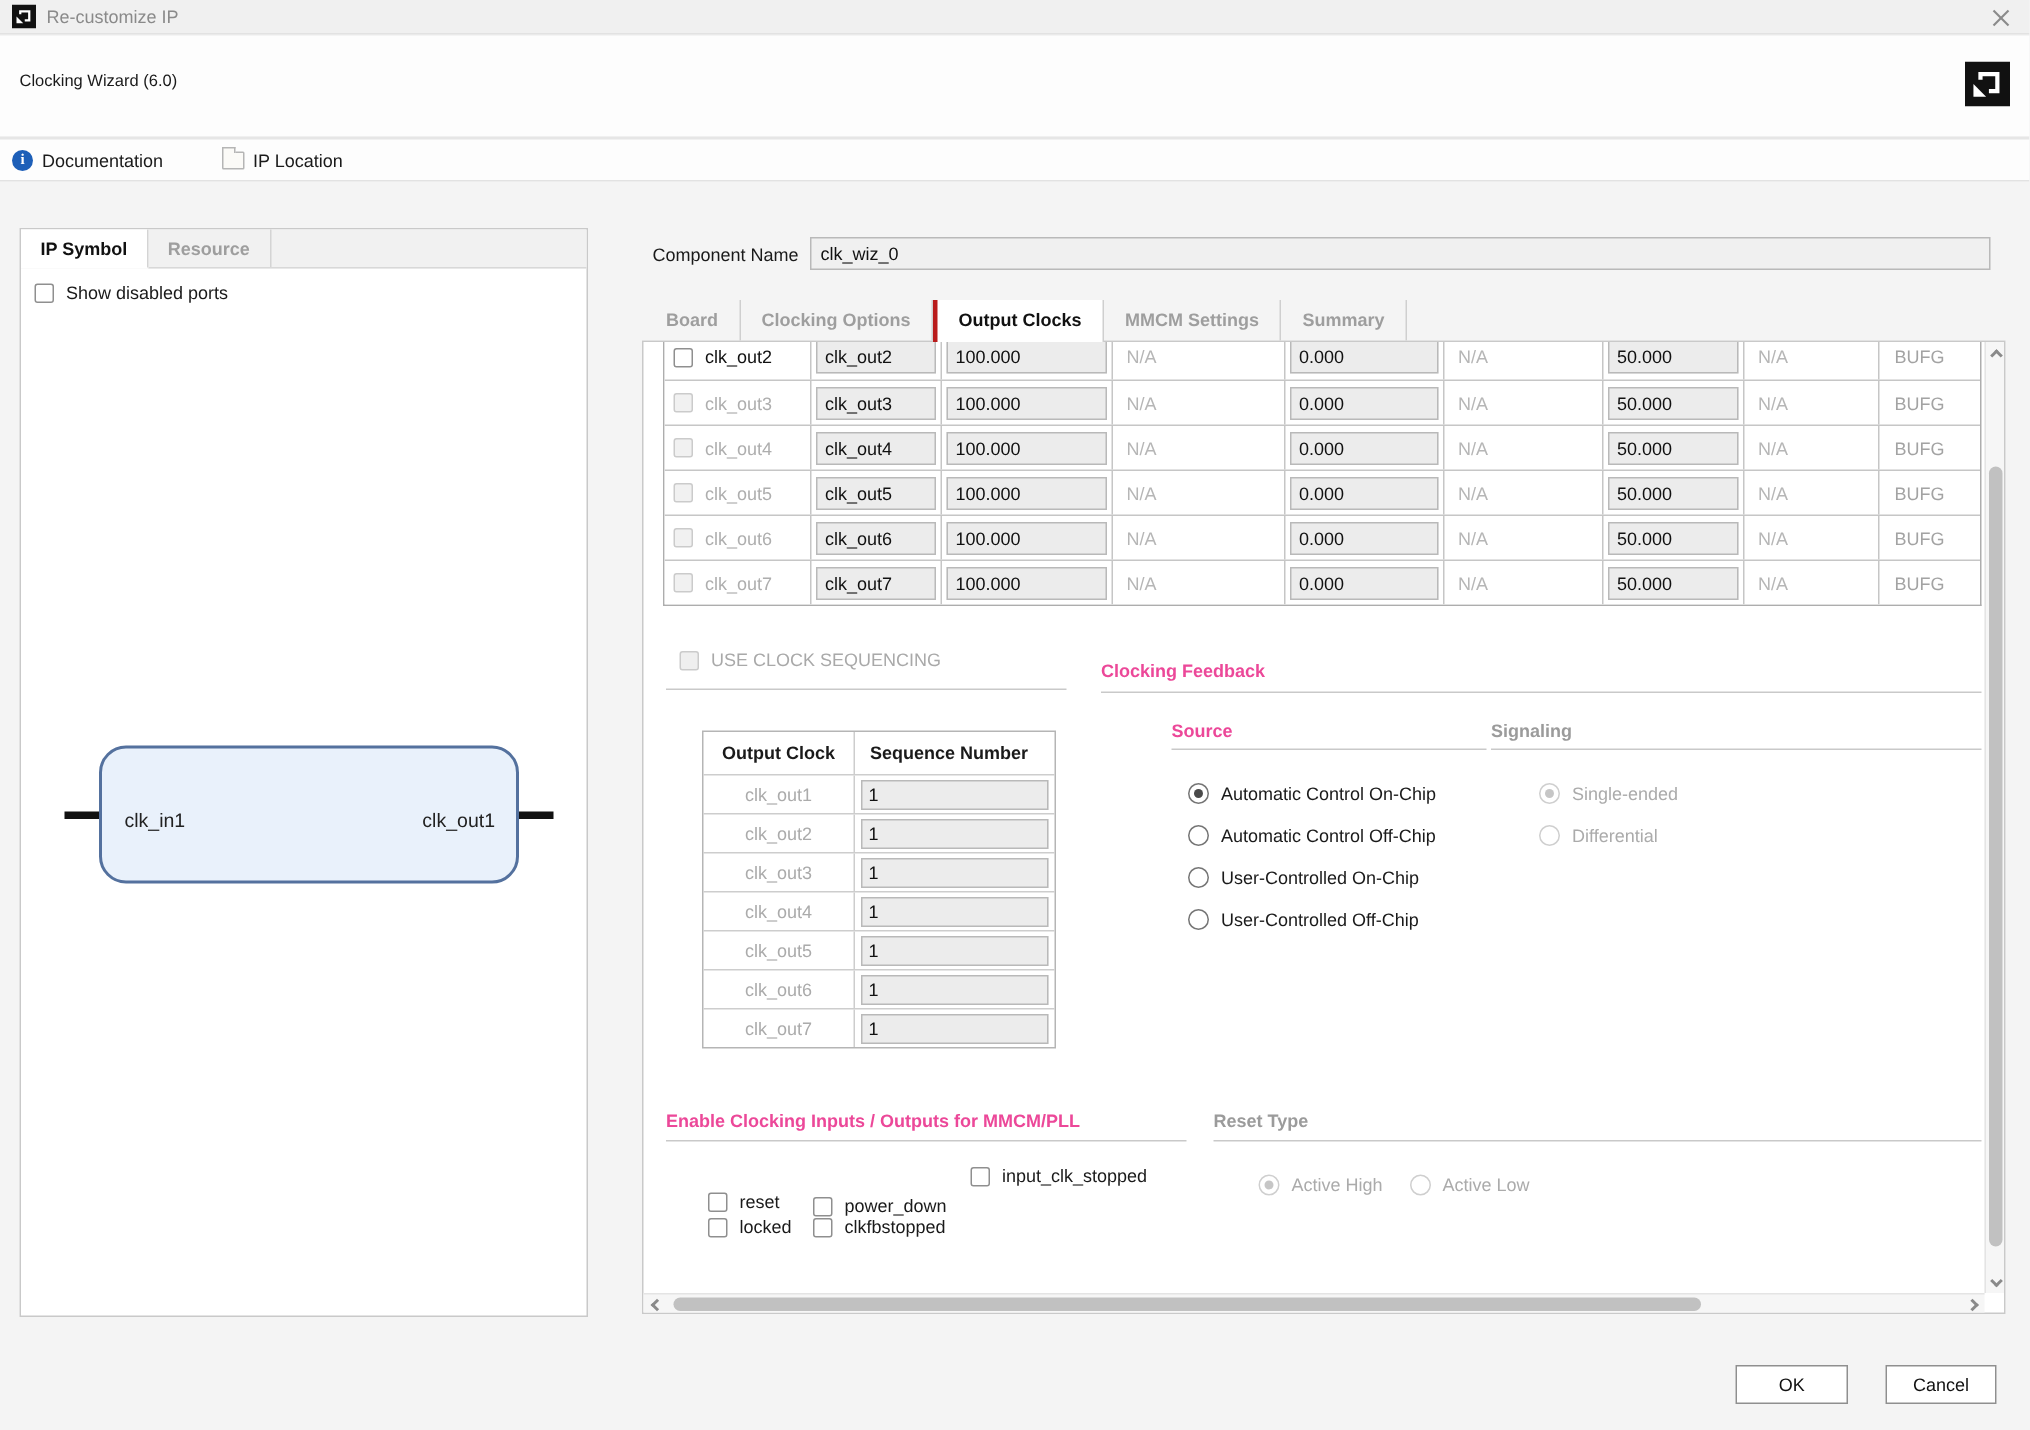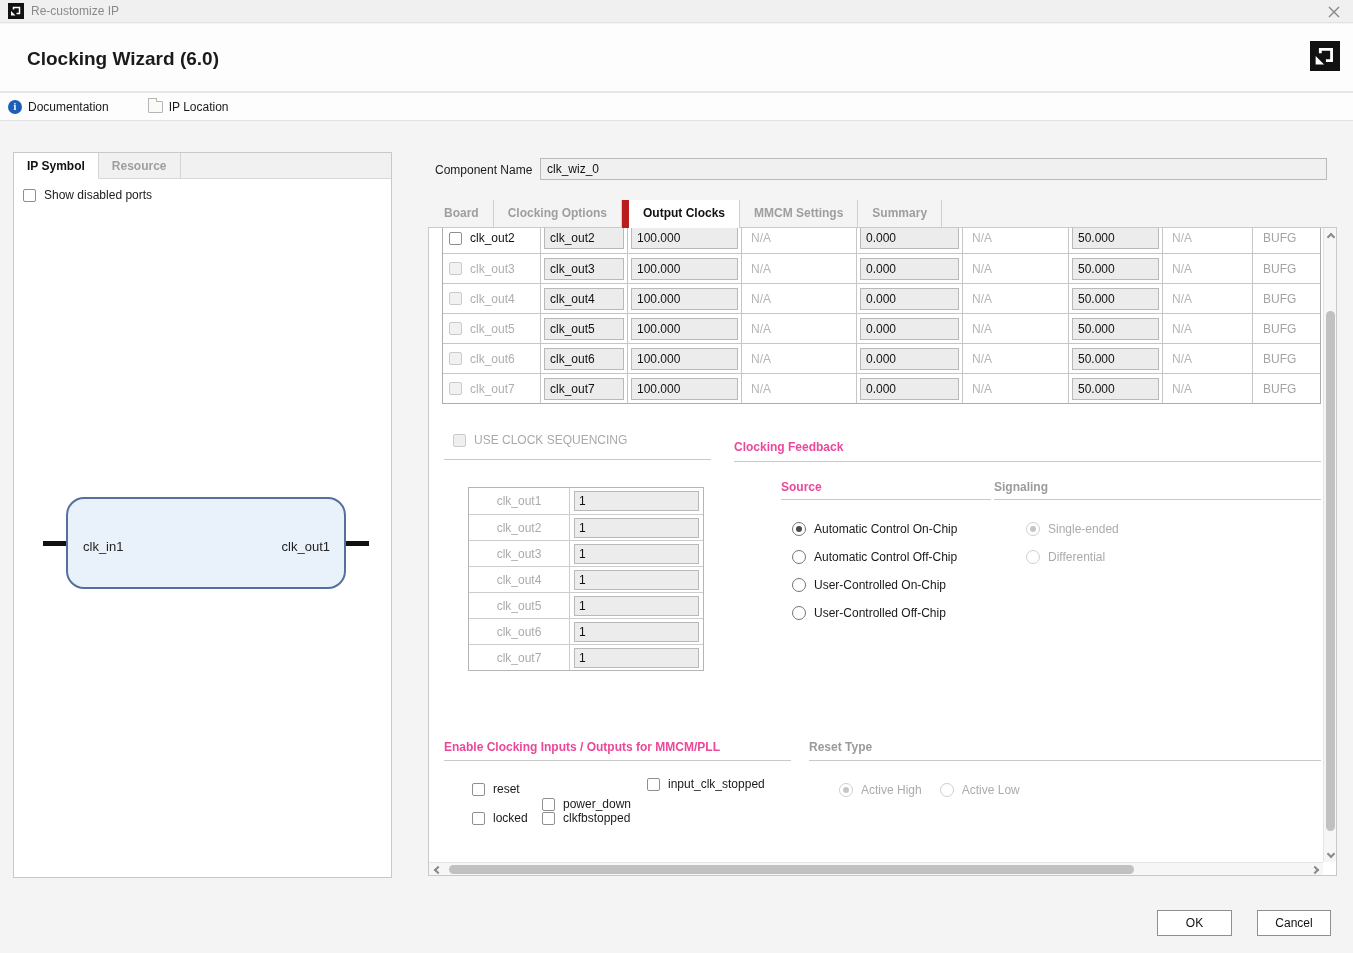--- a/index.html
+++ b/index.html
@@ -10,21 +10,21 @@
   
   .titlebar { position:absolute; left:0; top:0; width:1353px; height:23px;
               background:#f0f0f0; border-bottom:1px solid #e2e2e2;
               display:flex; align-items:center; padding:0 8px; }
   .titlebar .win-title { color:#8a8a8a; margin-left:7px; font-size:12px; }
   .close-btn { position:absolute; right:10px; top:3px; width:18px; height:18px;
                display:flex; align-items:center; justify-content:center; cursor:default; }
 
   
   .header { position:absolute; left:0; top:24px; width:1353px; height:67px; background:#fdfdfd; }
-  .header .dlg-title { position:absolute; left:27px; top:24px; font-size:19px; font-weight:bold; }
+  .header .dlg-title { position:absolute; left:13px; top:24px; font-size:11px; font-weight:normal; }
   .header .logo-big { position:absolute; right:13px; top:17px; }
 
   
   .docbar { position:absolute; left:0; top:91px; width:1353px; height:30px; background:#fdfdfd;
             border-top:2px solid #e6e6e6; border-bottom:1px solid #e2e2e2;
             display:flex; align-items:center; }
   .docbar .link { display:flex; align-items:center; gap:6px; }
   .docbar .link-doc { margin-left:8px; }
   .docbar .link-loc { margin-left:39px; }
 
@@ -61,21 +61,21 @@
   
   .comp-label { position:absolute; left:435px; top:163px; }
   .comp-field { position:absolute; left:540px; top:158px; width:787px; height:22px;
                 background:#f0f0f0; border:1px solid #b9b9b9; padding:0 6px; font-size:12px;
                 font-family:"Liberation Sans", sans-serif; color:#111; }
 
   
   .r-tabs { position:absolute; left:430px; top:200px; height:27px; display:flex; z-index:3; }
   .r-tab { padding:0 14px; line-height:27px; font-weight:bold; color:#9e9e9e;
            border-right:1px solid #cfcfcf; }
-  .r-tab.active { background:#fff; color:#111; border-left:7px solid #b91c1c;
+  .r-tab.active { background:#fff; color:#111; border-left:3px solid #b91c1c;
                   border-right:1px solid #cfcfcf; height:28px; }
 
   
   .main-panel { position:absolute; left:428px; top:227px; width:909px; height:649px;
                 background:#fff; border:1px solid #c9c9c9; }
 
   
   .otable { position:absolute; left:13px; top:0; width:879px; border:1px solid #adadad;
             border-top:none; overflow:hidden; }
   .trow { display:flex; height:30px; align-items:center; background:#fff; }
@@ -363,20 +363,24 @@
       </div>
   </div>
 
   <div class="useq">
     <span class="cb dis"></span>
     <span>USE CLOCK SEQUENCING</span>
   </div>
   <div class="rule" style="left:15px; top:231px; width:267px;"></div>
 
   <div class="seqtable">
+    <div class="seqrow seqhead">
+      <div class="sq0">Output Clock</div>
+      <div class="sq1">Sequence Number</div>
+    </div>
     <div class="seqrow">
         <div class="sq0 seq-clk">clk_out1</div>
         <div class="sq1">
           <div class="seq-fld">1</div>
         </div>
       </div>
       <div class="seqrow">
         <div class="sq0 seq-clk">clk_out2</div>
         <div class="sq1">
           <div class="seq-fld">1</div>
@@ -453,21 +457,21 @@
       </div>
   </div>
 
   <div class="sec-title" style="left:15px; top:512px;">Enable Clocking Inputs / Outputs for MMCM/PLL</div>
   <div class="rule" style="left:15px; top:532px; width:347px;"></div>
 
   <div class="sec-title dim" style="left:380px; top:512px;">Reset Type</div>
   <div class="rule" style="left:380px; top:532px; width:512px;"></div>
 
   <div>
-    <div class="cbitem io1" style="left: 43px; top: 554px;">
+    <div class="cbitem io1" style="left: 43px; top: 566px;">
         <span class="cb"></span>
         <span>reset</span>
       </div>
       <div class="cbitem io1" style="left: 113px; top: 549px; margin-top: 20px;">
         <span class="cb"></span>
         <span>power_down</span>
       </div>
       <div class="cbitem io1" style="left: 218px; top: 549px;">
         <span class="cb"></span>
         <span>input_clk_stopped</span>

